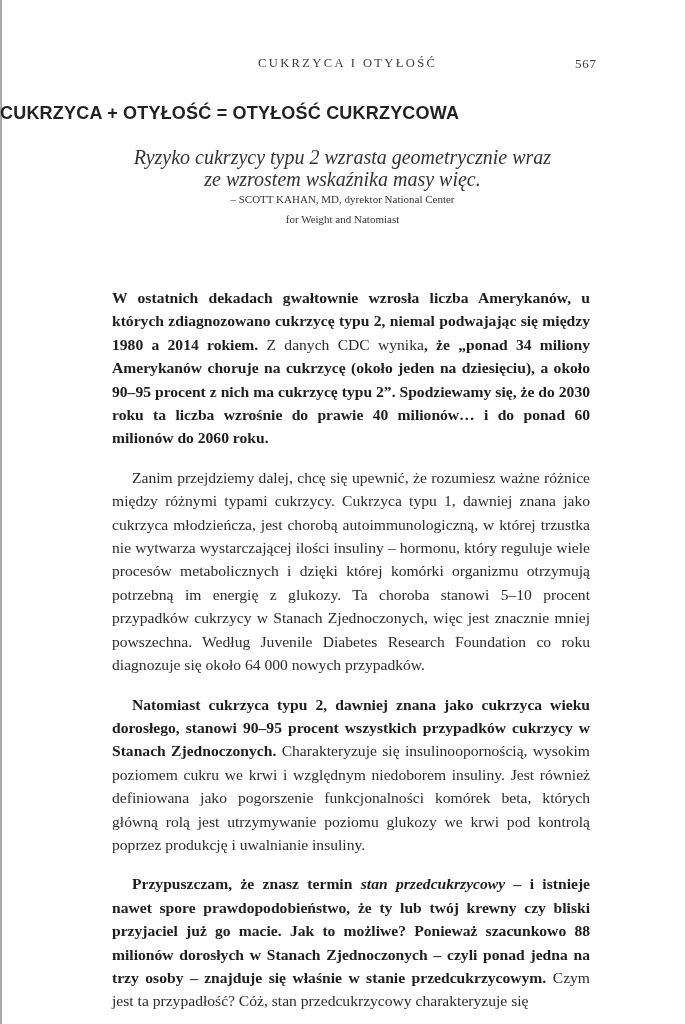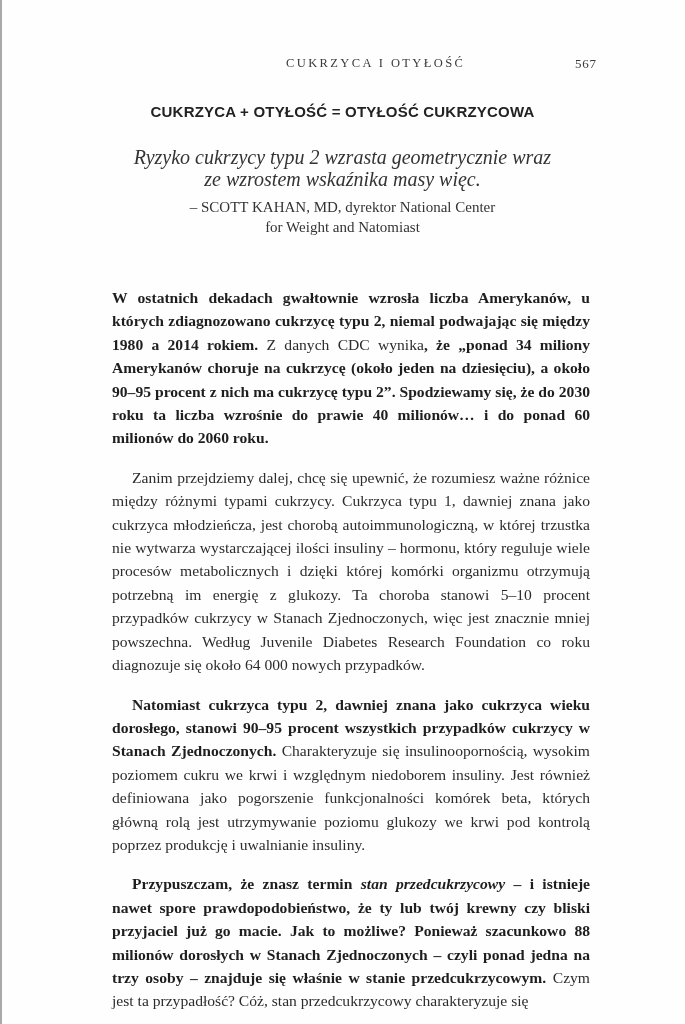--- a/index.html
+++ b/index.html
@@ -13,42 +13,42 @@
   .left-edge {
     position: absolute; left: 0; top: 0; width: 2px; height: 1024px;
     background: #a9a9a9;
   }
   .running-head {
     position: absolute; top: 56px; left: 0; width: 685px; height: 20px;
   }
   .running-title {
     position: absolute; left: 258px; top: 0;
     font-family: "Liberation Serif", serif;
-    font-size: 12.5px; letter-spacing: 2.4px; color: #3a3a3a; margin-left: 28px;
+    font-size: 12.5px; letter-spacing: 2.4px; color: #3a3a3a;
   }
   .page-number {
     position: absolute; left: 575px; top: 0;
     font-family: "Liberation Serif", serif;
     font-size: 13px; letter-spacing: 0.8px; color: #3a3a3a;
   }
   .chapter-title {
-    position: absolute; top: 103px; left: 0; width: 685px; text-align: center;
+    position: absolute; top: 103px; left: 0; width: 685px; text-align: left;
     font-family: "Liberation Sans", sans-serif;
-    font-size: 15px; font-weight: bold; color: #222; letter-spacing: 0.2px;
+    font-size: 18px; font-weight: bold; color: #222; letter-spacing: 0.2px;
   }
   .epigraph {
     position: absolute; top: 146px; left: 120px; width: 445px; text-align: center;
     font-family: "Liberation Serif", serif;
   }
   .epigraph-quote {
     font-style: italic; font-size: 20px; line-height: 22px; color: #333;
   }
   .epigraph-attribution {
-    margin-top: 8px;
-    font-size: 15px; line-height: 19.5px; color: #333;
+    margin-top: 0;
+    font-size: 11px; line-height: 19.5px; color: #333;
   }
   .body-text {
     position: absolute; top: 270px; left: 96px; width: 510px;
     font-family: "Liberation Serif", serif;
     font-size: 15.6px; line-height: 23.4px; color: #2c2c2c;
   }
   .body-text p { margin: 16px; text-align: justify; }
   .body-text p.indent { text-indent: 20px; }
   .body-text b { font-weight: bold; color: #1e1e1e; }
 </style>

